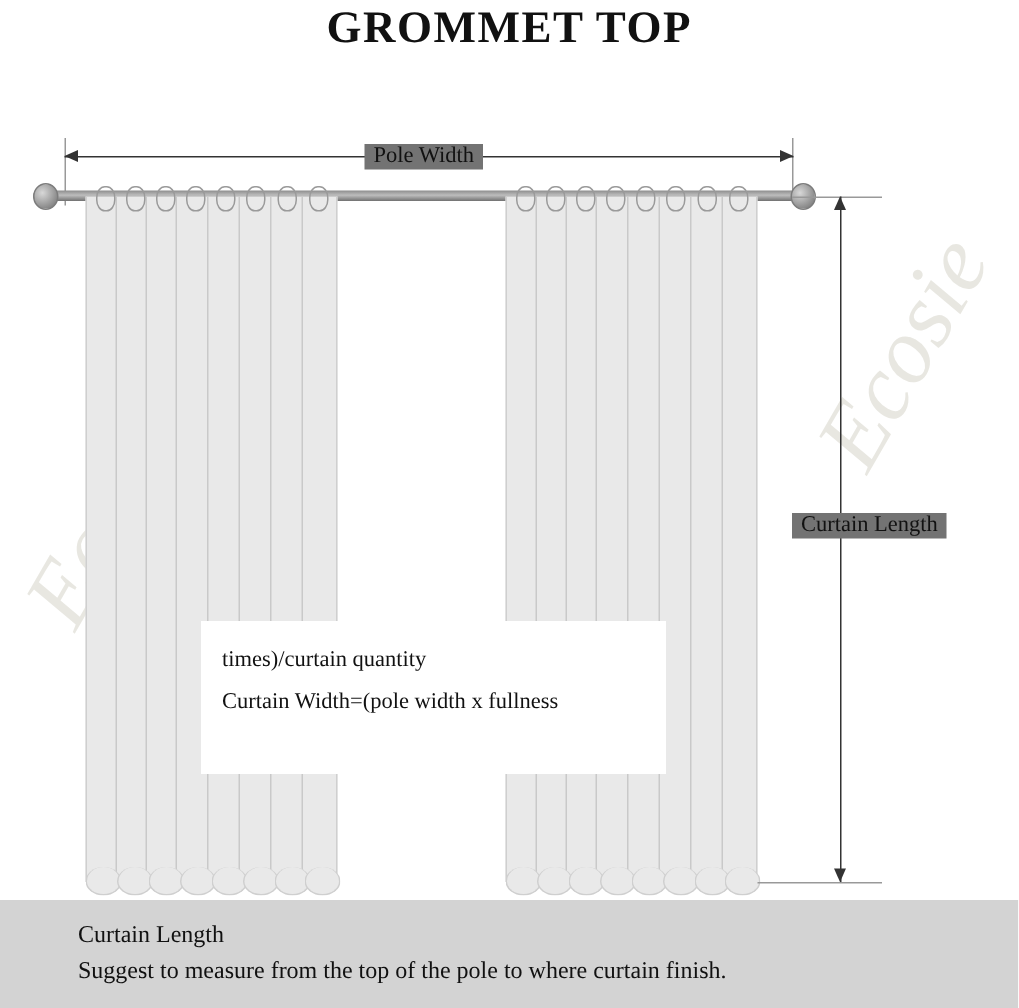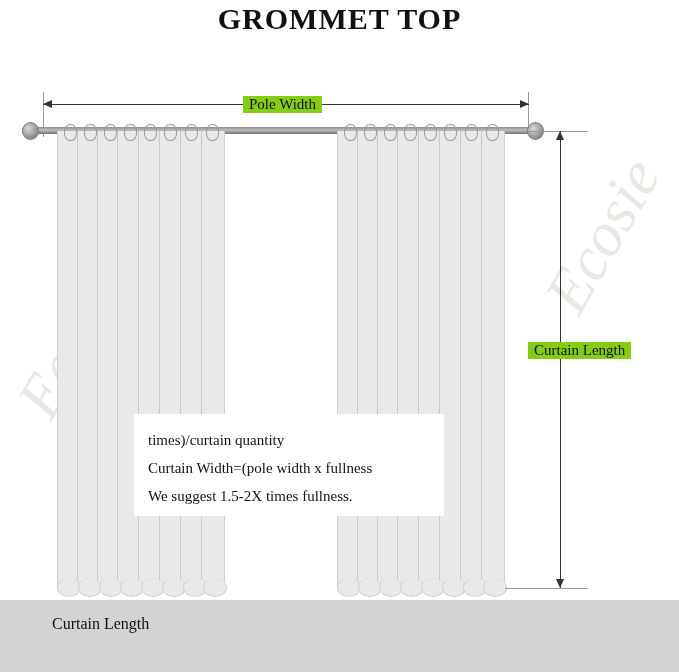--- a/index.html
+++ b/index.html
@@ -162,21 +162,21 @@
     border-left: 4px solid transparent;
     border-right: 4px solid transparent;
     border-top: 9px solid #333333;
   }
 
   .dim-label {
     position: absolute;
     font-family: "Liberation Serif", serif;
     font-size: 15px;
     color: #111111;
-    background: #84cc16;
+    background: #737373;
     padding: 0 6px;
     white-space: nowrap;
   }
 
   
   .formula-box {
     position: absolute;
     left: 134px;
     top: 414px;
     width: 310px;
@@ -298,20 +298,20 @@
   <div class="guide guide-h" style="left:505px; top:588px; width:83px;"></div>
 
   <div class="dimline-v" style="left:560px; top:131px; height:457px;"></div>
   <div class="arrow arrow-up" style="left:556px; top:131px;"></div>
   <div class="arrow arrow-down" style="left:556px; top:579px;"></div>
   <div class="dim-label" style="left:528px; top:342px;">Curtain Length</div>
 
   <div class="formula-box">
     <div class="formula-line">times)/curtain quantity</div>
     <div class="formula-line">Curtain Width=(pole width x fullness</div>
-    <div class="formula-line">We suggest 1.5-2X times fullness.</div>
   </div>
 
   <div class="caption-bar">
     <div class="caption-title">Curtain Length</div>
+    <div class="caption-text">Suggest to measure from the top of the pole to where curtain finish.</div>
   </div>
 
 </div>
 
 </body></html>

